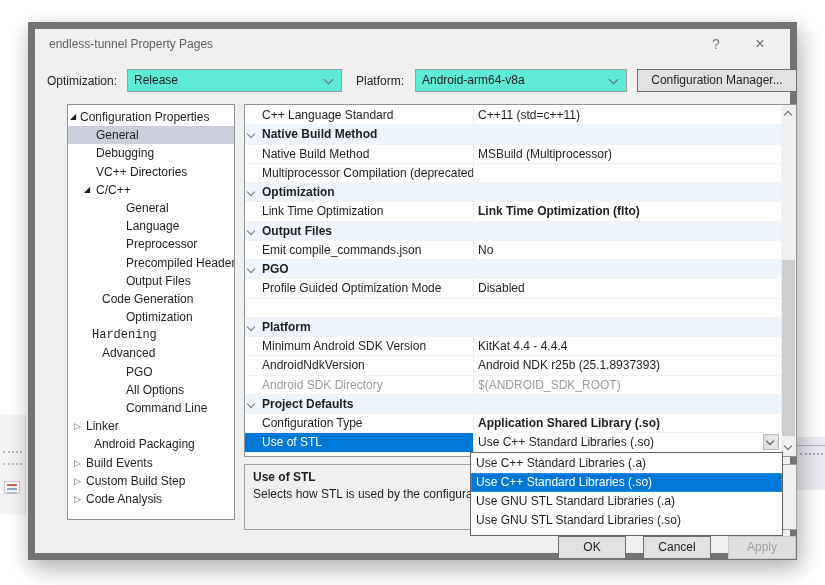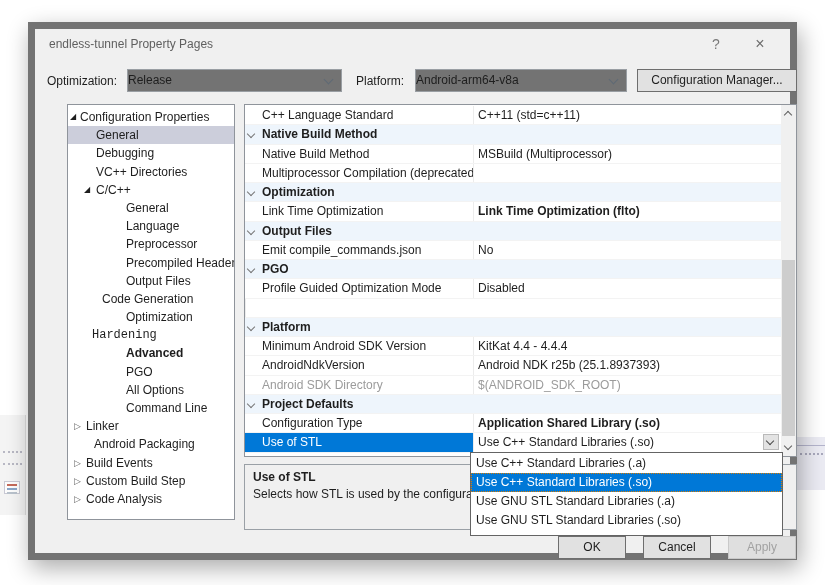--- a/index.html
+++ b/index.html
@@ -27,22 +27,22 @@
   }
   .titlebar { position:absolute; left:0; top:0; right:0; height:30px; }
   .title-text { position:absolute; left:14px; top:8px; color:#5f5f5f; font-size:12px; }
   .tb-btn { position:absolute; top:4px; width:28px; height:22px; text-align:center; line-height:22px; color:#7a7a7a; font-size:14px; cursor:default; }
   .tb-help { right:60px; }
   .tb-close { right:16px; font-size:16px; color:#6e6e6e; }
 
   
   .lbl { position:absolute; color:#1e1e1e; }
   .combo {
-    position:absolute; height:23px; background:#737373; border:1px solid #999ea3;
-    line-height:21px; overflow:hidden; white-space:nowrap;
+    position:absolute; height:23px; background:#5eead4; border:1px solid #999ea3;
+    line-height:21px; padding-left:6px; overflow:hidden; white-space:nowrap;
   }
   .chev { display:inline-block; width:7px; height:7px; border-right:1.4px solid #5f6a75; border-bottom:1.4px solid #5f6a75; transform:rotate(45deg); }
   .combo .chev { position:absolute; right:9px; top:6px; }
   .btn {
     position:absolute; height:23px; background:#e1e1e1; border:1px solid #6e6e6e;
     text-align:center; line-height:21px; color:#1e1e1e;
   }
   .btn.disabled { background:#dfdfdf; border-color:#c9c9c9; color:#a2a2a2; }
 
   
@@ -145,21 +145,21 @@
       <div class="tree-item" style="padding-left: 28px;"><span>VC++ Directories</span></div>
       <div class="tree-item" style="padding-left: 28px;"><span class="tree-arrow expanded" style="left: 16px;">◢</span><span>C/C++</span></div>
       <div class="tree-item" style="padding-left: 58px;"><span>General</span></div>
       <div class="tree-item" style="padding-left: 58px;"><span>Language</span></div>
       <div class="tree-item" style="padding-left: 58px;"><span>Preprocessor</span></div>
       <div class="tree-item" style="padding-left: 58px;"><span>Precompiled Headers</span></div>
       <div class="tree-item" style="padding-left: 58px;"><span>Output Files</span></div>
       <div class="tree-item" style="padding-left: 34px;"><span>Code Generation</span></div>
       <div class="tree-item" style="padding-left: 58px;"><span>Optimization</span></div>
       <div class="tree-item" style="padding-left: 24px; font-family: Liberation Mono, monospace;"><span>Hardening</span></div>
-      <div class="tree-item" style="padding-left: 58px; font-weight: bold;"><span>Advanced</span></div>
+      <div class="tree-item" style="padding-left: 34px;"><span>Advanced</span></div>
       <div class="tree-item" style="padding-left: 58px;"><span>PGO</span></div>
       <div class="tree-item" style="padding-left: 58px;"><span>All Options</span></div>
       <div class="tree-item" style="padding-left: 58px;"><span>Command Line</span></div>
       <div class="tree-item" style="padding-left: 18px;"><span class="tree-arrow collapsed" style="left: 6px;">▷</span><span>Linker</span></div>
       <div class="tree-item" style="padding-left: 26px;"><span>Android Packaging</span></div>
       <div class="tree-item" style="padding-left: 18px;"><span class="tree-arrow collapsed" style="left: 6px;">▷</span><span>Build Events</span></div>
       <div class="tree-item" style="padding-left: 18px;"><span class="tree-arrow collapsed" style="left: 6px;">▷</span><span>Custom Build Step</span></div>
       <div class="tree-item" style="padding-left: 18px;"><span class="tree-arrow collapsed" style="left: 6px;">▷</span><span>Code Analysis</span></div>
     </div>
 

